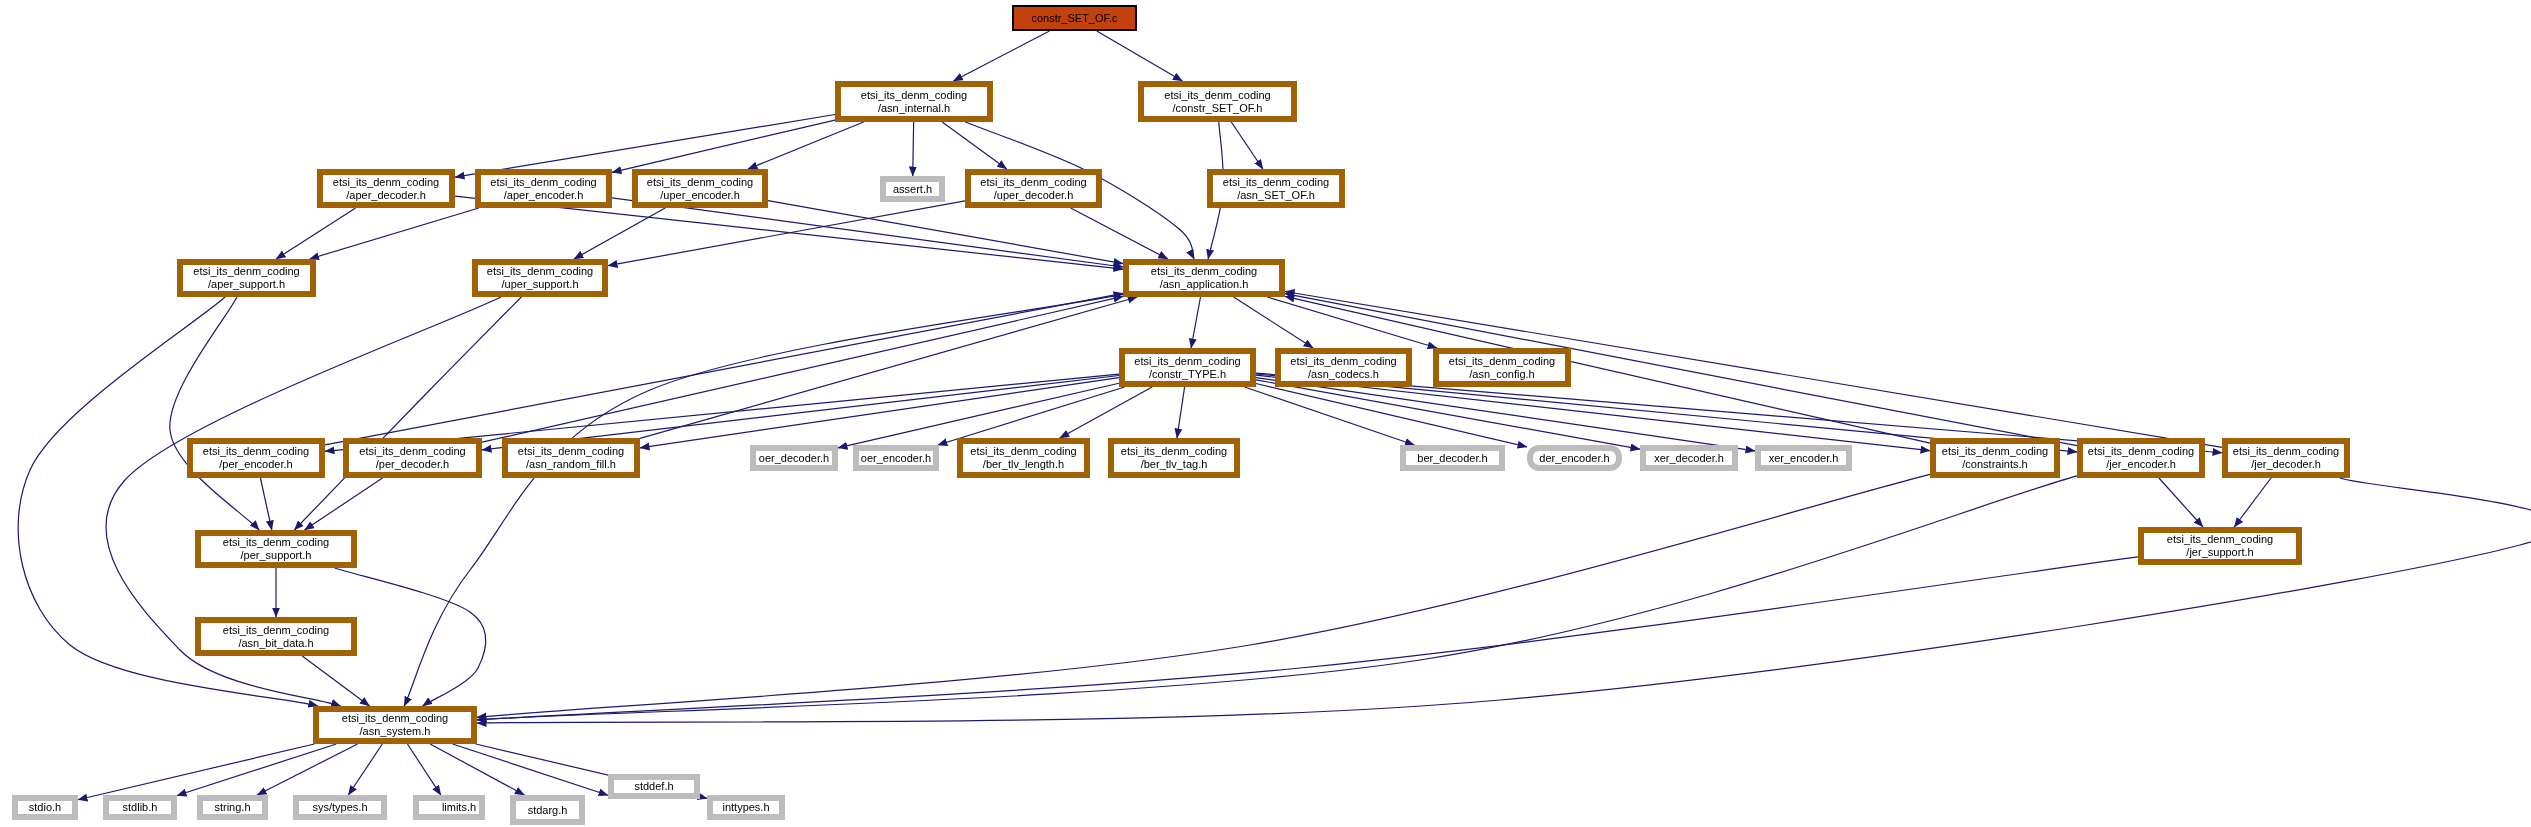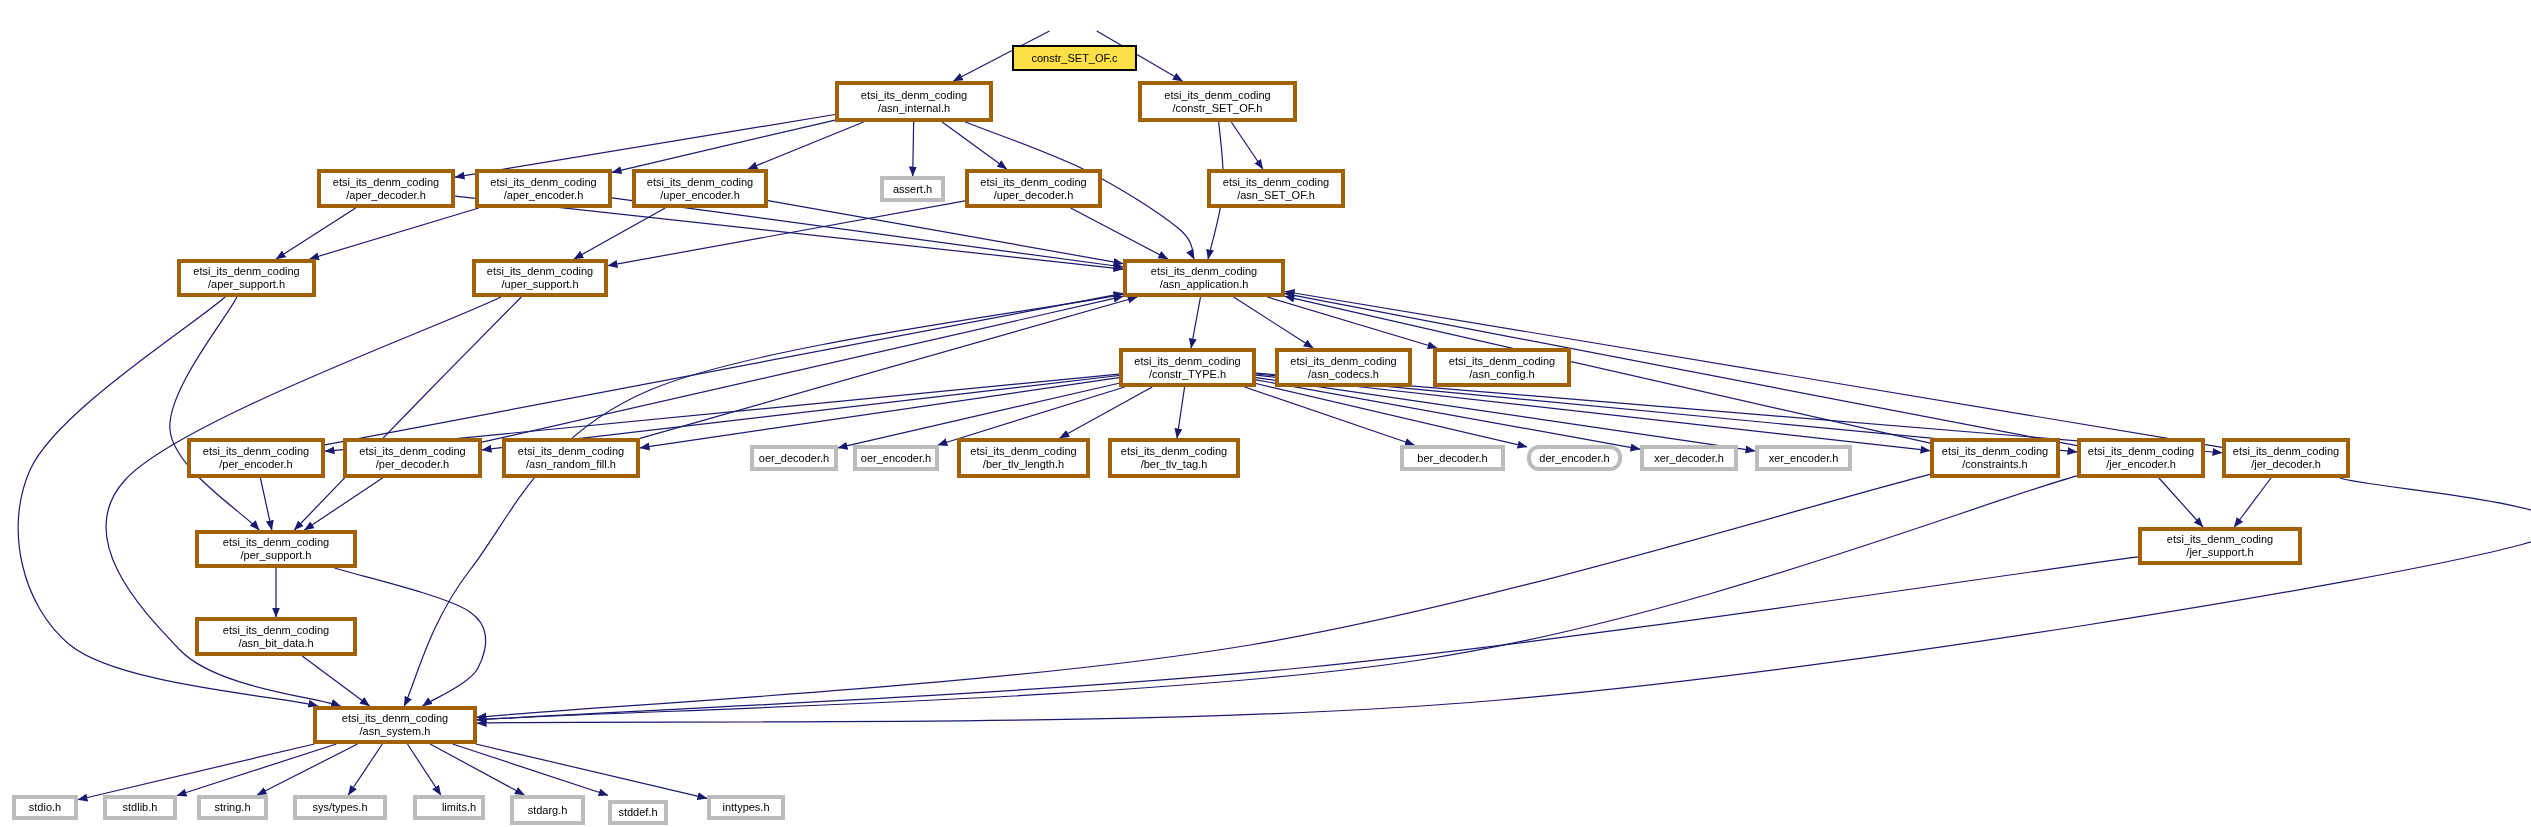--- a/index.html
+++ b/index.html
@@ -1,23 +1,23 @@
 <!DOCTYPE html>
 <html><head>
 <meta charset="utf-8">
 <style>
   html,body{margin:0;padding:0;background:#ffffff;}
   #stage{position:relative;width:2531px;height:827px;background:#ffffff;overflow:hidden;
          font-family:"Liberation Sans",sans-serif;}
   #edge-layer{position:absolute;left:0;top:0;width:2531px;height:827px;}
-  .node{position:absolute;box-sizing:border-box;background:#ffffff;border:4px solid #a16207;
+  .node{position:absolute;box-sizing:border-box;background:#ffffff;border:6px solid #a16207;
         display:flex;flex-direction:column;justify-content:center;align-items:center;
         font-size:11px;line-height:13px;color:#000000;text-align:center;white-space:nowrap;}
   .node.external{border-color:#bcbcbc;}
-  .node.main{background:#fde047;border:2px solid #000000;margin-top:40px;}
+  .node.main{background:#c2410c;border:2px solid #000000;}
   .edge{fill:none;stroke-width:1.2px;}
 </style>
 </head>
 <body>
 
 <div id="stage">
   <svg id="edge-layer" viewBox="0 0 2531 827" xmlns="http://www.w3.org/2000/svg">
     <defs>
       <marker id="arrow" markerWidth="11" markerHeight="9" refX="9.5" refY="4" orient="auto" markerUnits="userSpaceOnUse">
         <path d="M0,0 L10,4 L0,8 z" fill="#191970"></path>
@@ -227,20 +227,20 @@
       </div>
       <div class="node external" style="left: 293px; top: 795px; width: 94px; height: 25px;">
         <div>sys/types.h</div>
       </div>
       <div class="node external" style="left: 413px; top: 795px; width: 72px; height: 25px; padding-left: 20px;">
         <div>limits.h</div>
       </div>
       <div class="node external" style="left: 510px; top: 795px; width: 75px; height: 30px;">
         <div>stdarg.h</div>
       </div>
-      <div class="node external" style="left: 608px; top: 800px; width: 60px; height: 25px; justify-content: center;">
+      <div class="node external" style="left: 608px; top: 774px; width: 92px; height: 25px; justify-content: center;">
         <div>stddef.h</div>
       </div>
       <div class="node external" style="left: 707px; top: 795px; width: 78px; height: 25px;">
         <div>inttypes.h</div>
       </div>
     </div>
 </div>
 
 </body></html>

